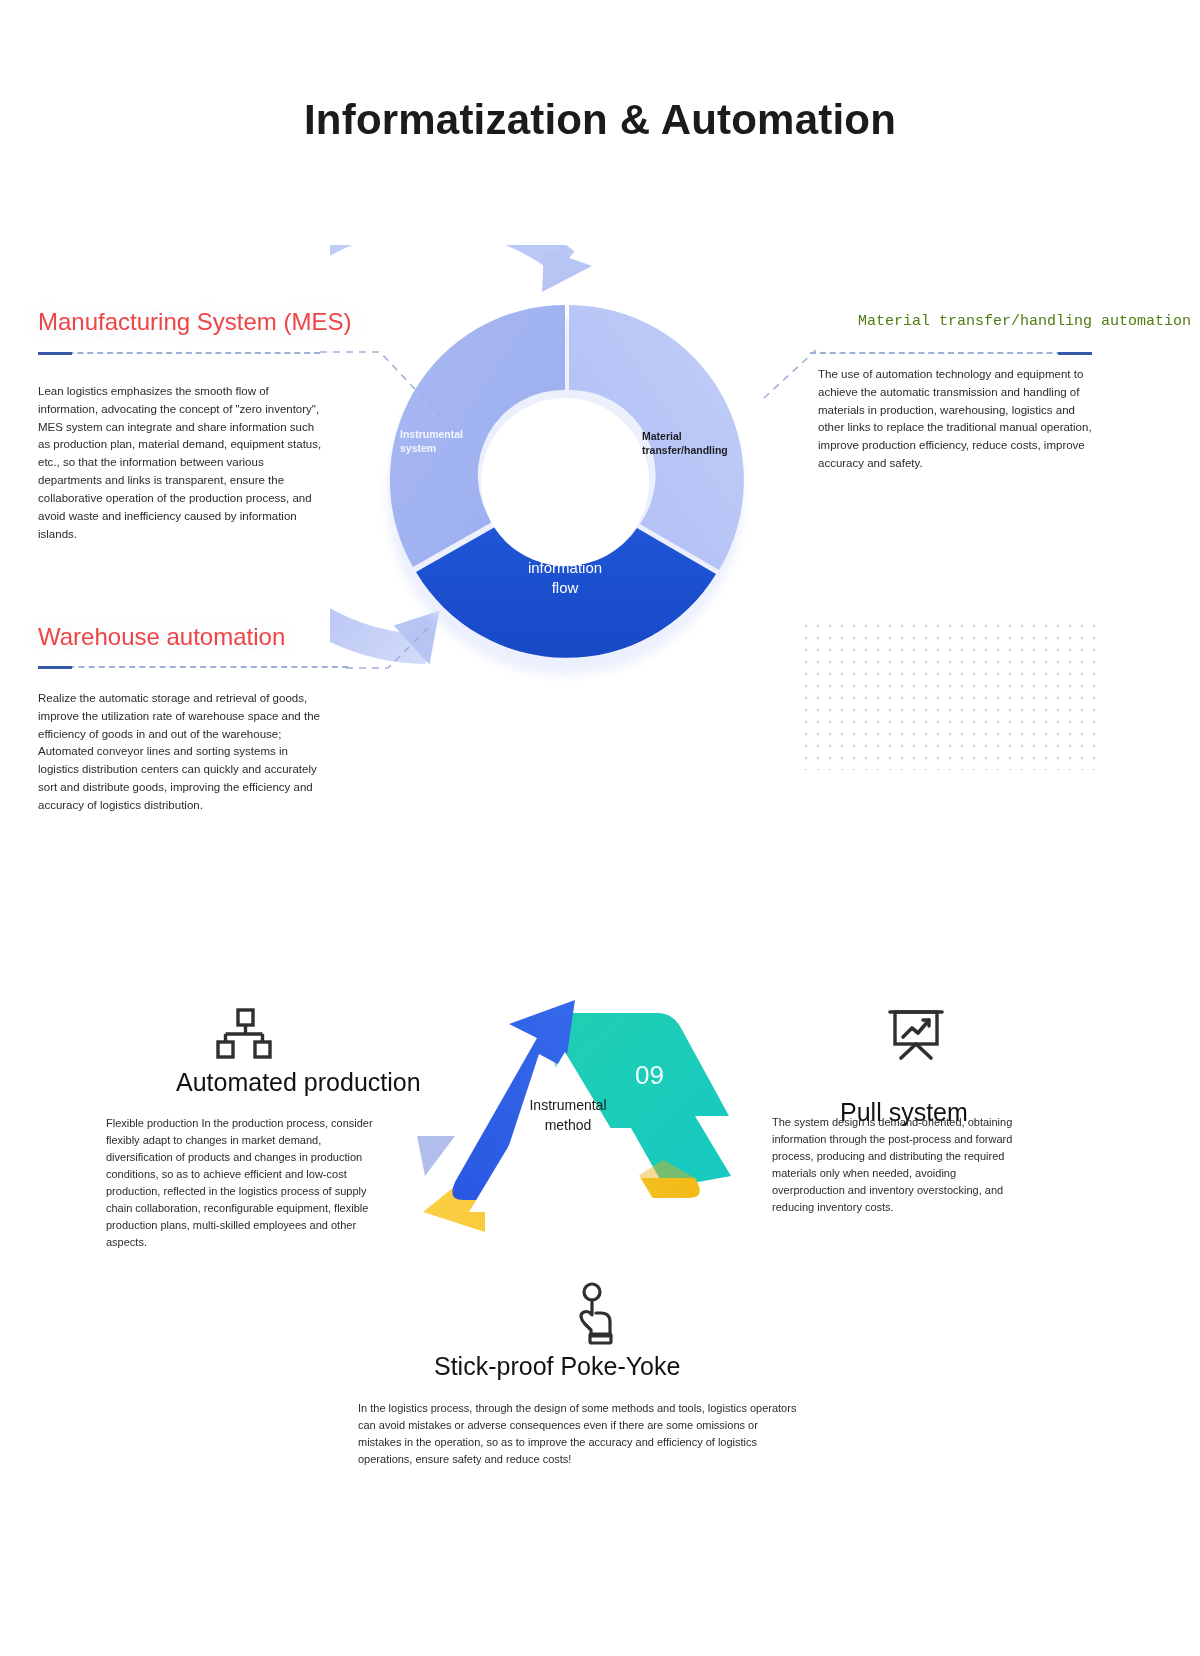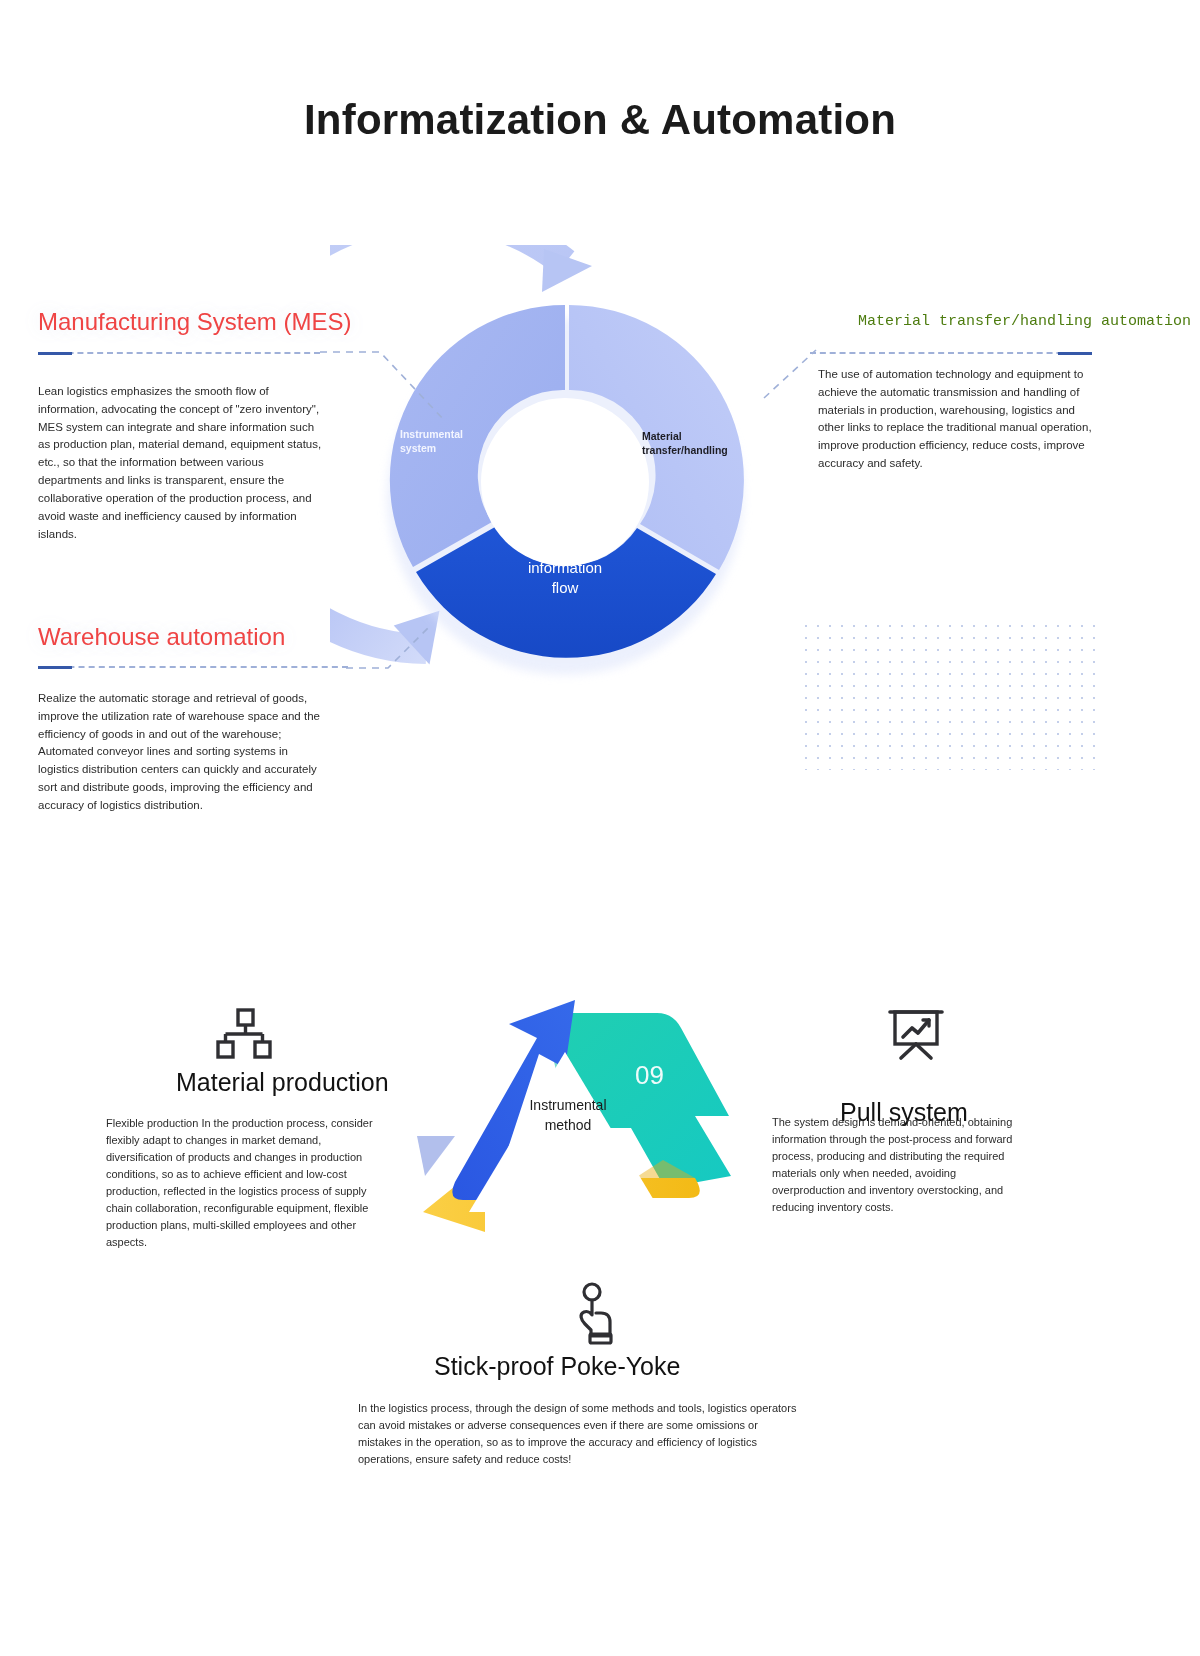--- a/index.html
+++ b/index.html
@@ -318,21 +318,21 @@
 </div>
 
 <div class="feature-icon" style="left:216px; top:1008px;">
   <svg width="56" height="52" viewBox="0 0 56 52">
     <rect x="22" y="2" width="15" height="15" fill="none" stroke="#2f2f33" stroke-width="3.4"></rect>
     <rect x="2" y="34" width="15" height="15" fill="none" stroke="#2f2f33" stroke-width="3.4"></rect>
     <rect x="39" y="34" width="15" height="15" fill="none" stroke="#2f2f33" stroke-width="3.4"></rect>
     <path d="M 29.5 17 L 29.5 26 M 9.5 26 L 46.5 26 M 9.5 26 L 9.5 34 M 46.5 26 L 46.5 34" fill="none" stroke="#2f2f33" stroke-width="3.4"></path>
   </svg>
 </div>
-<div class="feature-title" style="left:176px; top:1068px;">Material production</div>
+<div class="feature-title" style="left:176px; top:1068px;">Automated production</div>
 <div class="feature-body" style="left:106px; top:1115px; width:276px;">Flexible production In the production process, consider flexibly adapt to changes in market demand, diversification of products and changes in production conditions, so as to achieve efficient and low-cost production, reflected in the logistics process of supply chain collaboration, reconfigurable equipment, flexible production plans, multi-skilled employees and other aspects.</div>
 
 <div class="feature-icon" style="left:887px; top:1008px;">
   <svg width="58" height="54" viewBox="0 0 58 54">
     <path d="M 3 4 L 55 4" stroke="#2f2f33" stroke-width="3.6" fill="none" stroke-linecap="round"></path>
     <rect x="8" y="4" width="42" height="32" fill="none" stroke="#2f2f33" stroke-width="3.4"></rect>
     <path d="M 16 29 L 25 20 L 31 25 L 42 12" fill="none" stroke="#2f2f33" stroke-width="3.6" stroke-linecap="round" stroke-linejoin="round"></path>
     <path d="M 42 12 L 42 18 M 42 12 L 36 12" fill="none" stroke="#2f2f33" stroke-width="3.4" stroke-linecap="round"></path>
     <path d="M 29 36 L 14 50 M 29 36 L 44 50" stroke="#2f2f33" stroke-width="3.6" fill="none" stroke-linecap="round"></path>
   </svg>

